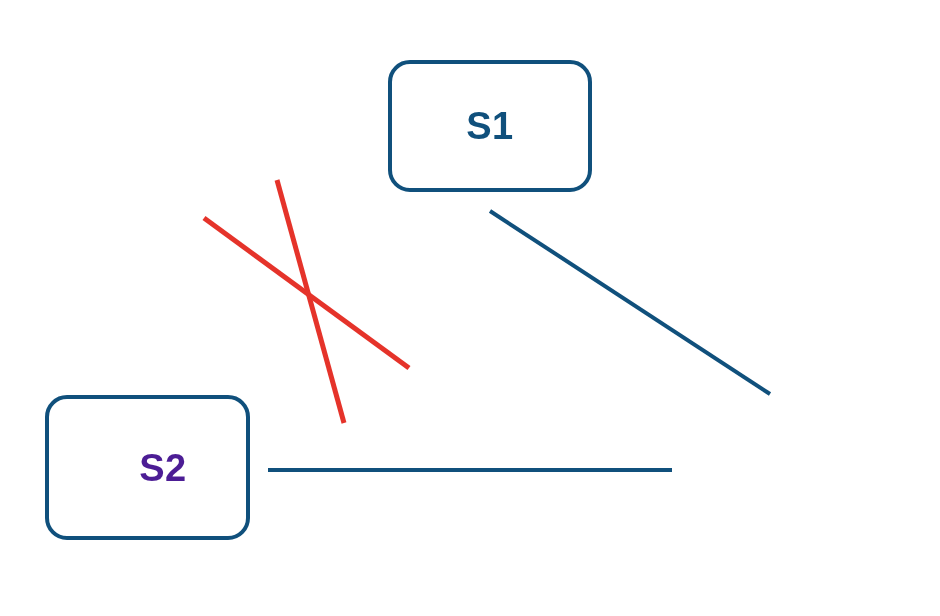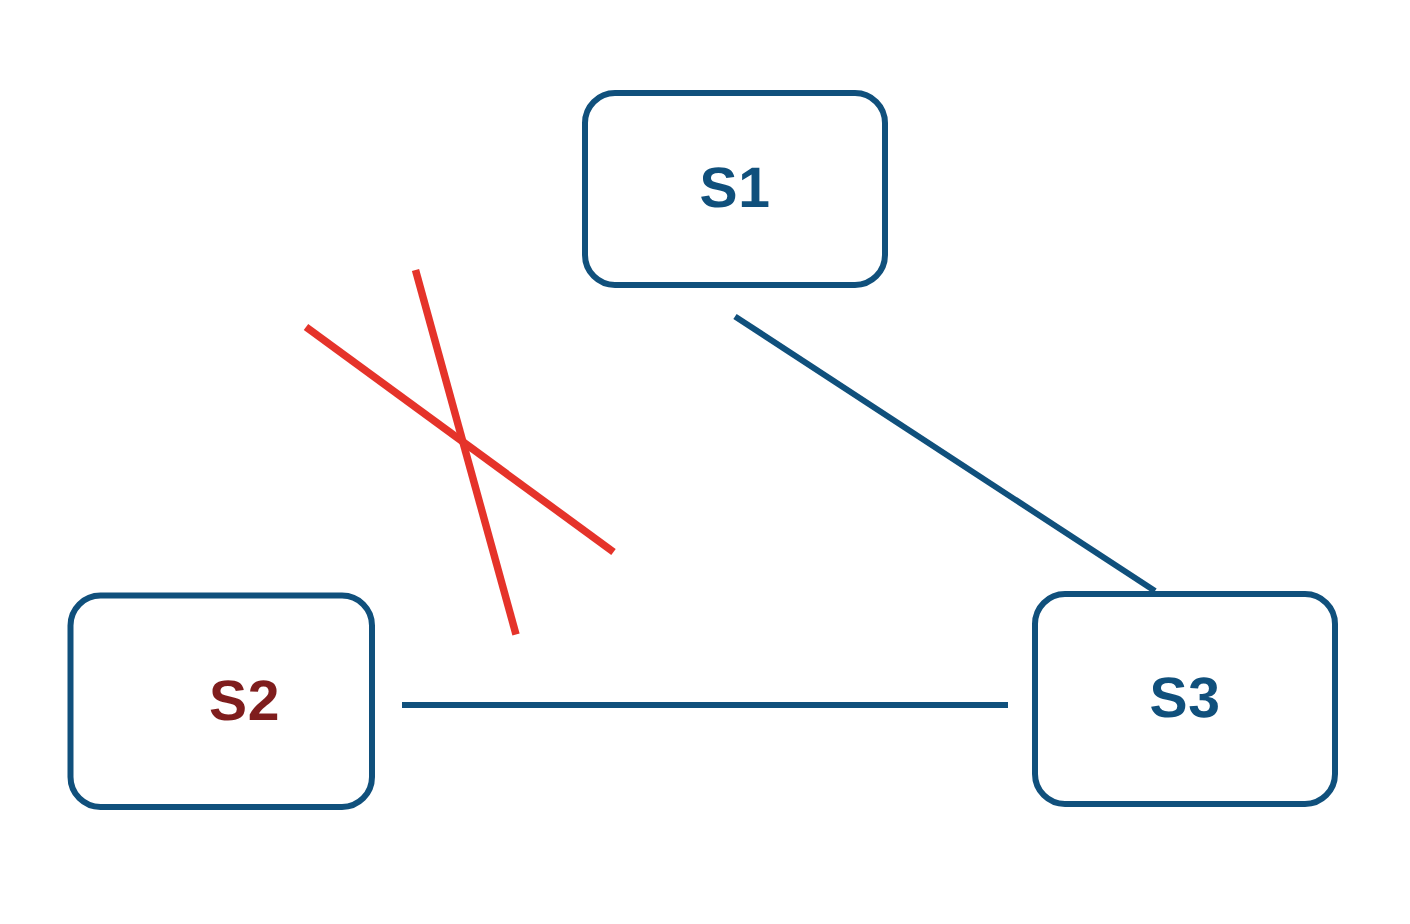--- a/index.html
+++ b/index.html
@@ -53,20 +53,17 @@
     <line x1="268" y1="470" x2="672" y2="470" stroke="#10507C" stroke-width="4" stroke-linecap="butt"></line>
     <line x1="204" y1="218" x2="409" y2="368" stroke="#E5332A" stroke-width="5" stroke-linecap="butt"></line>
     <line x1="277" y1="180" x2="344" y2="423" stroke="#E5332A" stroke-width="5" stroke-linecap="butt"></line>
   </svg>
 
   <div class="state-node" style="left: 388px; top: 60px; width: 204px; height: 132px; border-width: 4px; border-color: rgb(16, 80, 124); border-radius: 22px; background: rgb(255, 255, 255);">
     <span class="state-label" style="font-size: 38px; color: rgb(16, 80, 124);">S1</span>
   </div>
 
   <div class="state-node" style="left: 45px; top: 395px; width: 205px; height: 145px; border-width: 4px; border-color: rgb(16, 80, 124); border-radius: 22px; background: rgb(255, 255, 255);">
-    <span class="state-label" style="font-size: 38px; color: #7f1d1d; margin-left: 31px;">S2</span>
+    <span class="state-label" style="font-size: 38px; color: #4c1d95; margin-left: 31px;">S2</span>
   </div>
 
-  <div class="state-node" style="left: 688px; top: 394px; width: 204px; height: 144px; border-width: 4px; border-color: rgb(16, 80, 124); border-radius: 22px; background: rgb(255, 255, 255);">
-    <span class="state-label" style="font-size: 38px; color: rgb(16, 80, 124);">S3</span>
-  </div>
 
 </div>
 
 </body></html>

